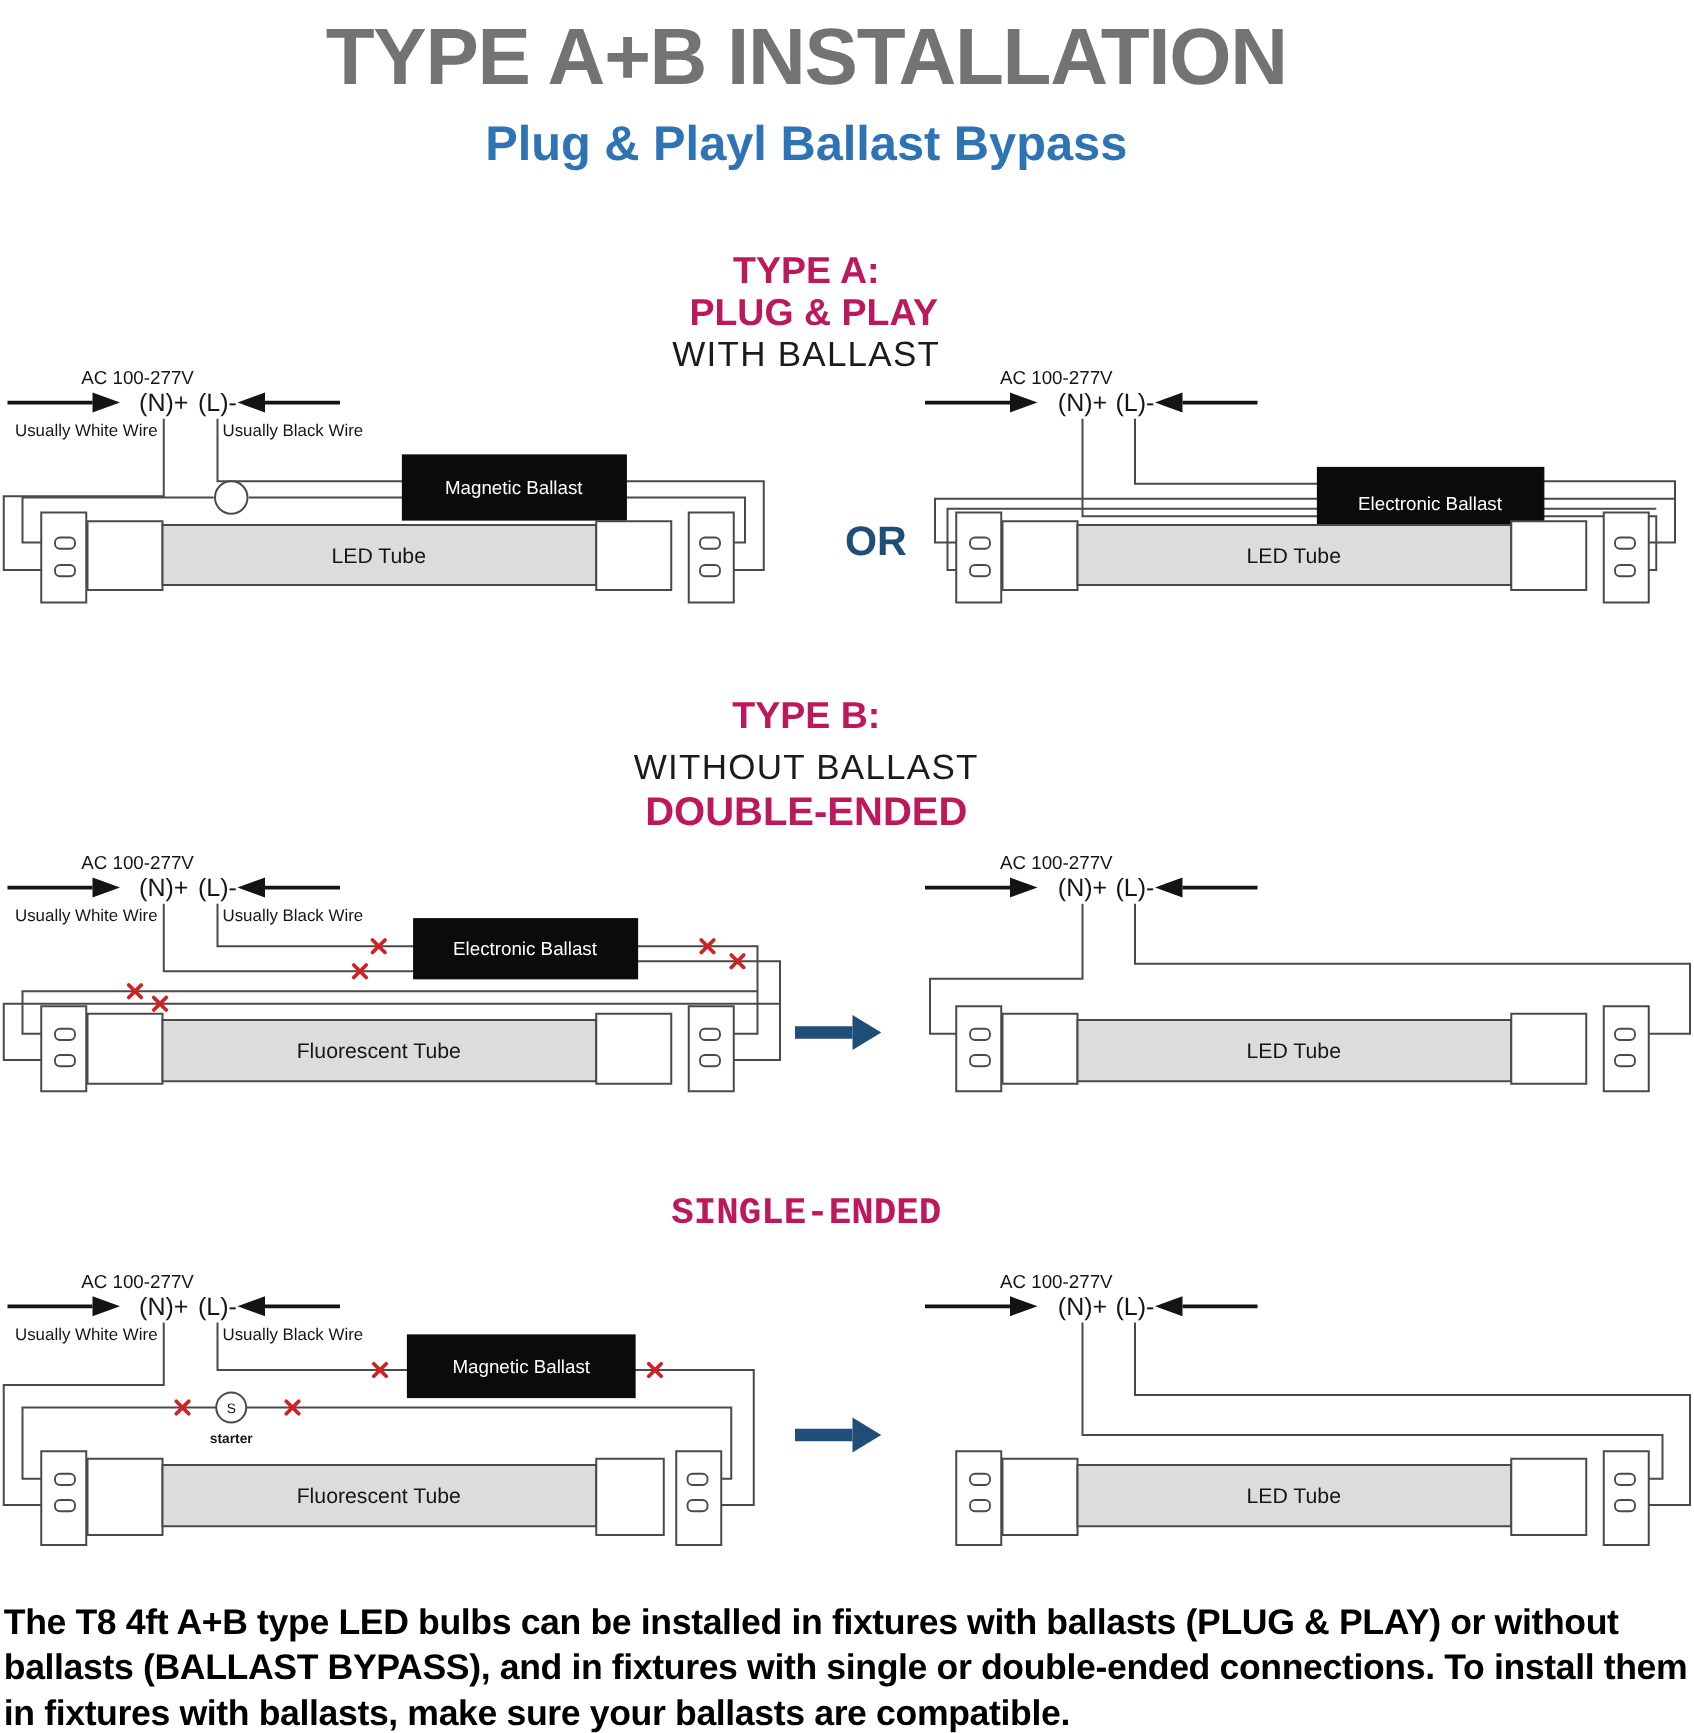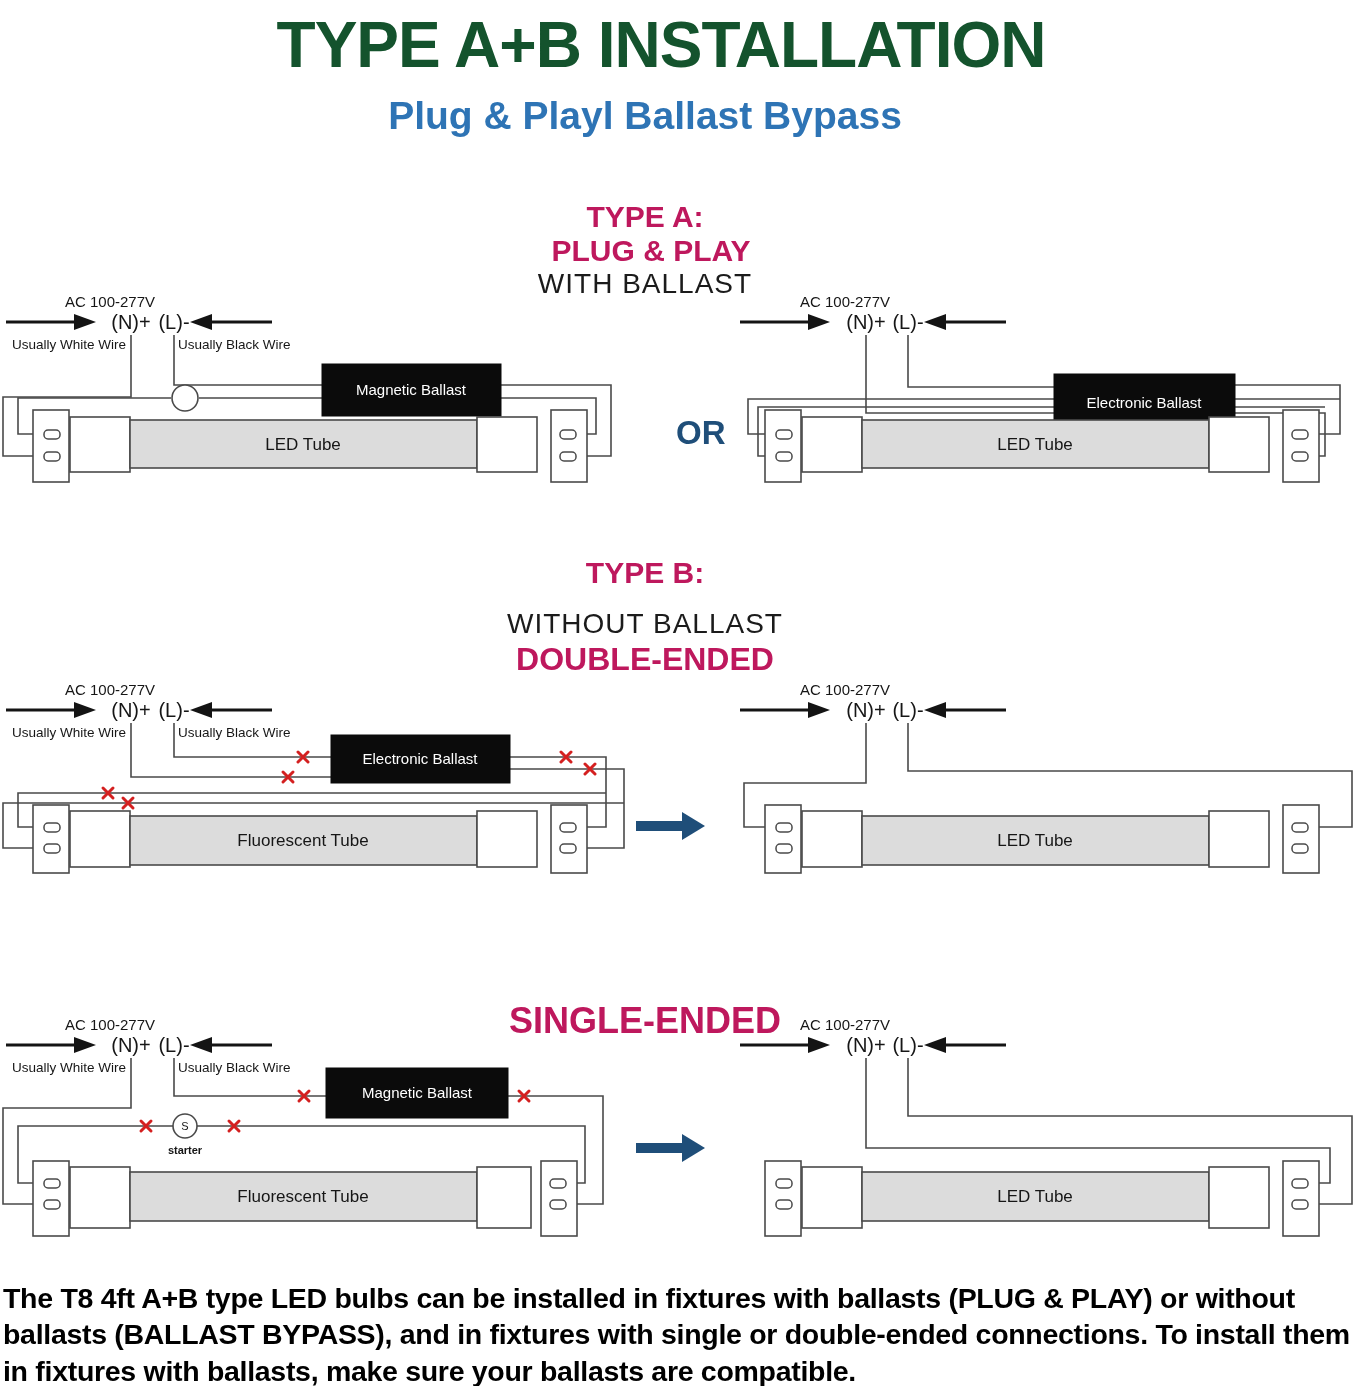--- a/index.html
+++ b/index.html
@@ -2,35 +2,35 @@
 <html><head>
 <meta charset="utf-8">
 <style>
   html,body{margin:0;padding:0;}
   body{
     width:1355px;height:1386px;position:relative;background:#ffffff;
     font-family:"Liberation Sans",sans-serif;overflow:hidden;
   }
   .abs{position:absolute;}
   .centerband{left:0;width:1290px;text-align:center;}
-  .main-title{top:10px;font-size:64px;font-weight:700;color:#14532d;letter-spacing:-1px;line-height:1.1;margin-left:16px;}
+  .main-title{top:10px;font-size:64px;font-weight:700;color:#737373;letter-spacing:-1px;line-height:1.1;}
   .sub-title{top:95px;font-size:39px;font-weight:700;color:#2e74b5;line-height:1.1;}
   .sec-line{line-height:1.12;}
   .sec-blue{color:#be185d;font-weight:700;}
   .sec-dark{color:#1b1b1b;font-weight:400;letter-spacing:1px;}
   .typea-head{top:200px;}
   .typea-head .l1{font-size:30px;}
   .typea-head .l2{font-size:30px;margin-left:12px;}
   .typea-head .l3{font-size:28px;margin-top:1px;}
   .typeb-head{top:556px;}
   .typeb-head .l1{font-size:30px;}
   .typeb-head .l2{font-size:33px;}
-  .typeb-head .l3{font-size:28px;margin-top:18px;}
+  .typeb-head .l3{font-size:28px;margin-top:8px;}
   .typeb-head .l4{font-size:32px;margin-top:3px;}
-  .single-head{top:1000px;font-size:36px;}
+  .single-head{top:954px;font-size:30px;font-family:Liberation Mono, monospace;}
   .or-label{left:676px;top:414px;font-size:33px;font-weight:700;color:#1f4e79;}
   .footer-text{
     top:1280px;left:0;width:1352px;padding-left:3px;
     font-size:28.5px;font-weight:700;color:#000;line-height:1.28;letter-spacing:-0.3px;
   }
   
   svg{display:block;}
   .wire{fill:none;stroke:#4a4a4a;stroke-width:1.6;}
   .aline{stroke:#141414;stroke-width:3;}
   .ahead{fill:#141414;stroke:none;}

